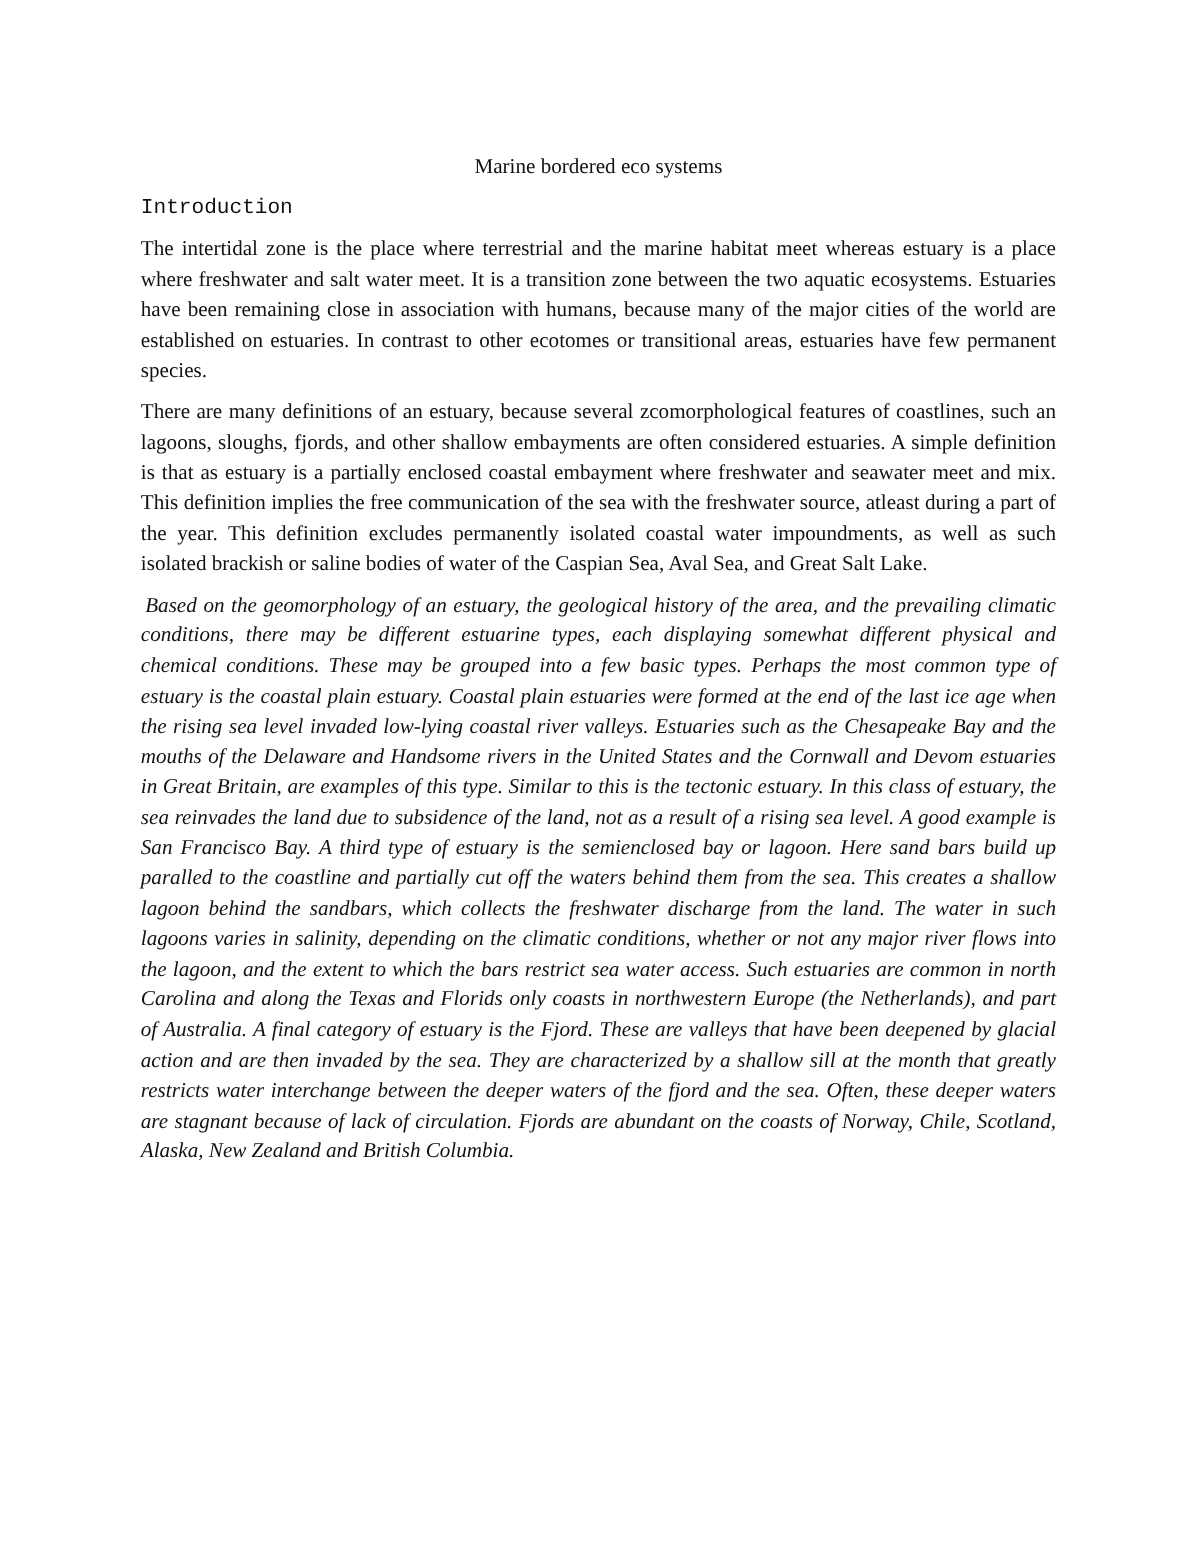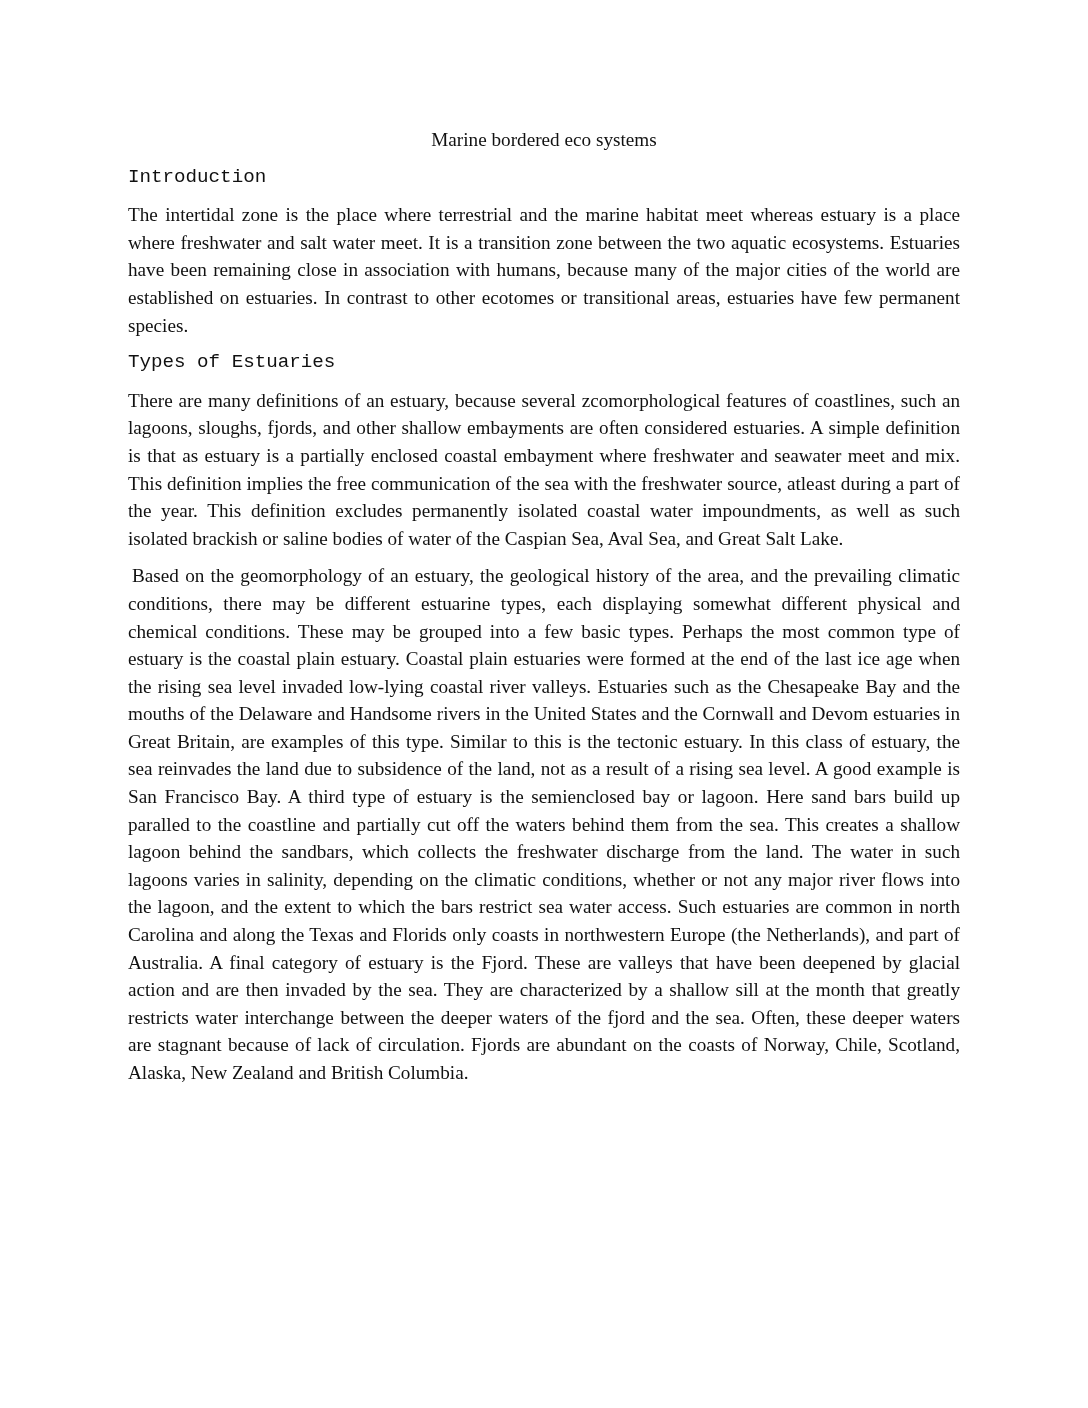--- a/index.html
+++ b/index.html
@@ -1,31 +1,30 @@
 <!DOCTYPE html>
 <html><head>
 <meta charset="utf-8">
 <style>
   html, body { margin: 0; padding: 0; background: #ffffff; }
   body { width: 1088px; height: 1408px; position: relative; overflow: hidden; }
   .page {
-    position: absolute; left: 128px; top: 126px; width: 832px;
+    position: absolute; left: 128px; top: 138px; width: 832px;
     font-family: "Liberation Serif", "DejaVu Serif", serif;
     font-size: 19.2px; line-height: 27.6px; color: #111111;
   }
   .title { text-align: center; margin: 0 0 10px 0; }
   .heading { margin: 0 0 10px 0; font-family: Liberation Mono, monospace; }
   .para { text-align: justify; margin: 0 0 10px 0; }
-  .para.indent { text-indent: 4px; }
+  .para.indent { text-indent: 4px; font-style: italic; }
 </style>
 </head>
 <body>
 
 <div class="page">
   <p class="title">Marine bordered eco systems</p>
 
   <p class="heading">Introduction</p>
   <p class="para">The intertidal zone is the place where terrestrial and the marine habitat meet whereas estuary is a place where freshwater and salt water meet. It is a transition zone between the two aquatic ecosystems. Estuaries have been remaining close in association with humans, because many of the major cities of the world are established on estuaries. In contrast to other ecotomes or transitional areas, estuaries have few permanent species.</p>
 
-  <p class="heading">Types of Estuaries</p>
   <p class="para">There are many definitions of an estuary, because several zcomorphological features of coastlines, such an lagoons, sloughs, fjords, and other shallow embayments are often considered estuaries. A simple definition is that as estuary is a partially enclosed coastal embayment where freshwater and seawater meet and mix. This definition implies the free communication of the sea with the freshwater source, atleast during a part of the year. This definition excludes permanently isolated coastal water impoundments, as well as such isolated brackish or saline bodies of water of the Caspian Sea, Aval Sea, and Great Salt Lake.</p>
   <p class="para indent">Based on the geomorphology of an estuary, the geological history of the area, and the prevailing climatic conditions, there may be different estuarine types, each displaying somewhat different physical and chemical conditions. These may be grouped into a few basic types. Perhaps the most common type of estuary is the coastal plain estuary. Coastal plain estuaries were formed at the end of the last ice age when the rising sea level invaded low-lying coastal river valleys. Estuaries such as the Chesapeake Bay and the mouths of the Delaware and Handsome rivers in the United States and the Cornwall and Devom estuaries in Great Britain, are examples of this type. Similar to this is the tectonic estuary. In this class of estuary, the sea reinvades the land due to subsidence of the land, not as a result of a rising sea level. A good example is San Francisco Bay. A third type of estuary is the semienclosed bay or lagoon. Here sand bars build up paralled to the coastline and partially cut off the waters behind them from the sea. This creates a shallow lagoon behind the sandbars, which collects the freshwater discharge from the land. The water in such lagoons varies in salinity, depending on the climatic conditions, whether or not any major river flows into the lagoon, and the extent to which the bars restrict sea water access. Such estuaries are common in north Carolina and along the Texas and Florids  only coasts in northwestern Europe (the Netherlands), and part of Australia. A final category of estuary is the Fjord. These are valleys that have been deepened by glacial action and are then invaded by the sea. They are characterized by a shallow sill at the month that greatly restricts water interchange between the deeper waters of the fjord and the sea. Often, these deeper waters are stagnant because of lack of circulation. Fjords are abundant on the coasts of Norway, Chile, Scotland, Alaska, New Zealand and British Columbia.</p>
 </div>
 
 </body></html>

